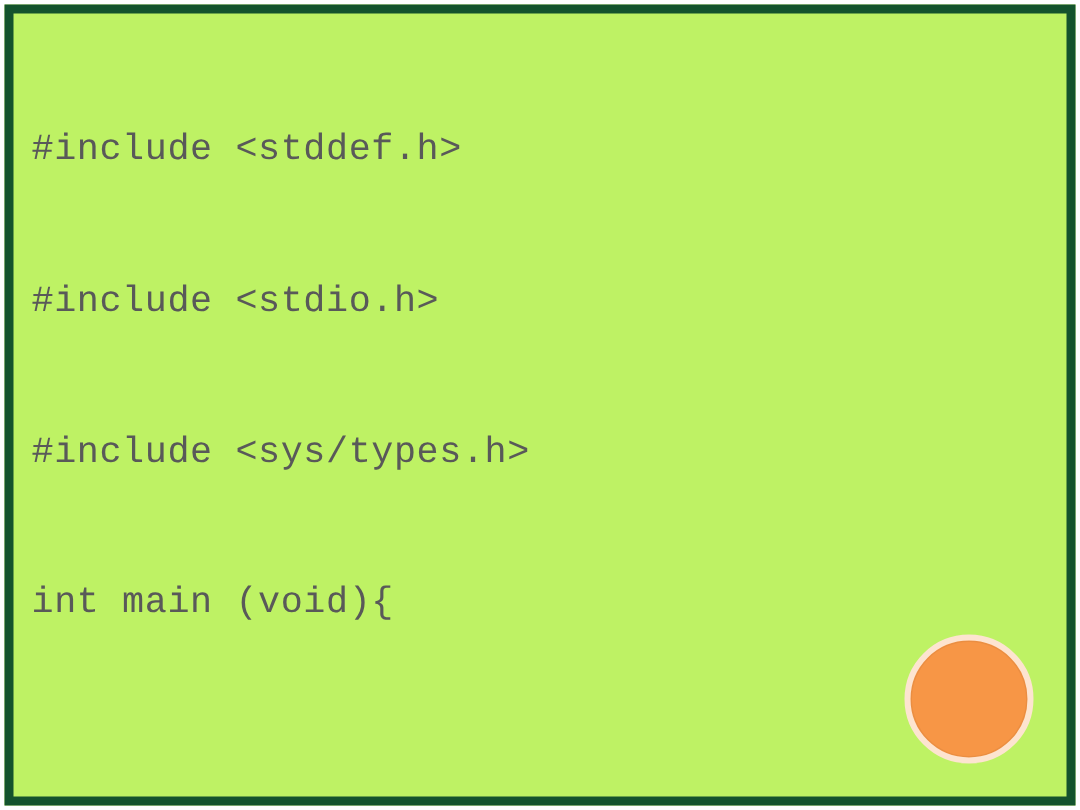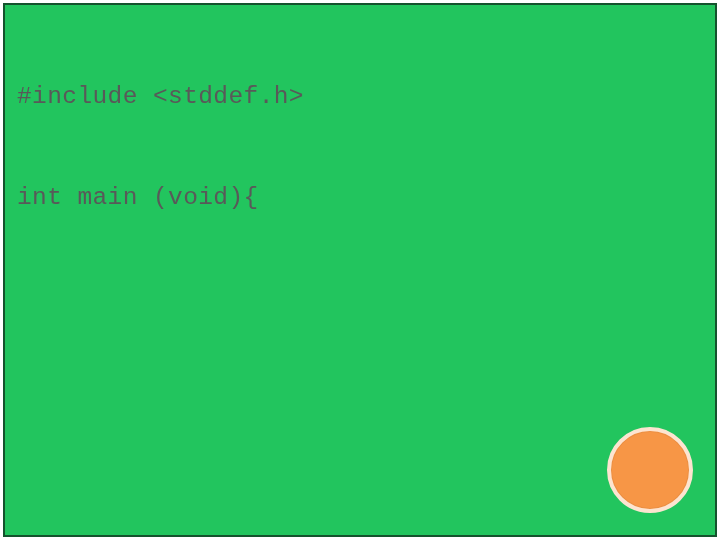--- a/index.html
+++ b/index.html
@@ -8,23 +8,23 @@
     font-family: "Courier New", Courier, monospace;
     background: #ffffff;
     position: relative;
   }
   .frame {
     position: absolute;
     top: 3px;
     left: 3px;
     right: 3px;
     bottom: 3px;
-    border: 2px solid #14532d;
+    border: 6px solid #14532d;
     padding: 8px 12px 6px 12px;
-    background: #22c55e;
+    background: #bef264;
   }
   .code-block {
     font-family: "Courier New", Courier, monospace;
     font-size: 24.5px;
     line-height: 1.37;
     color: #595959;
     white-space: pre;
     letter-spacing: 0.4px;
   }
   .circle {
@@ -38,20 +38,22 @@
     border: 4px solid #fde4d0;
     box-shadow: inset 0 0 0 1px rgba(0,0,0,0.05);
   }
 </style>
 </head>
 <body>
 
 <div class="frame">
   <div class="code-block">
     <div>#include &lt;stddef.h&gt;</div>
+    <div>#include &lt;stdio.h&gt;</div>
+    <div>#include &lt;sys/types.h&gt;</div>
     <div>int main (void){</div>
     
     
     
     
     
     
     
     
     

